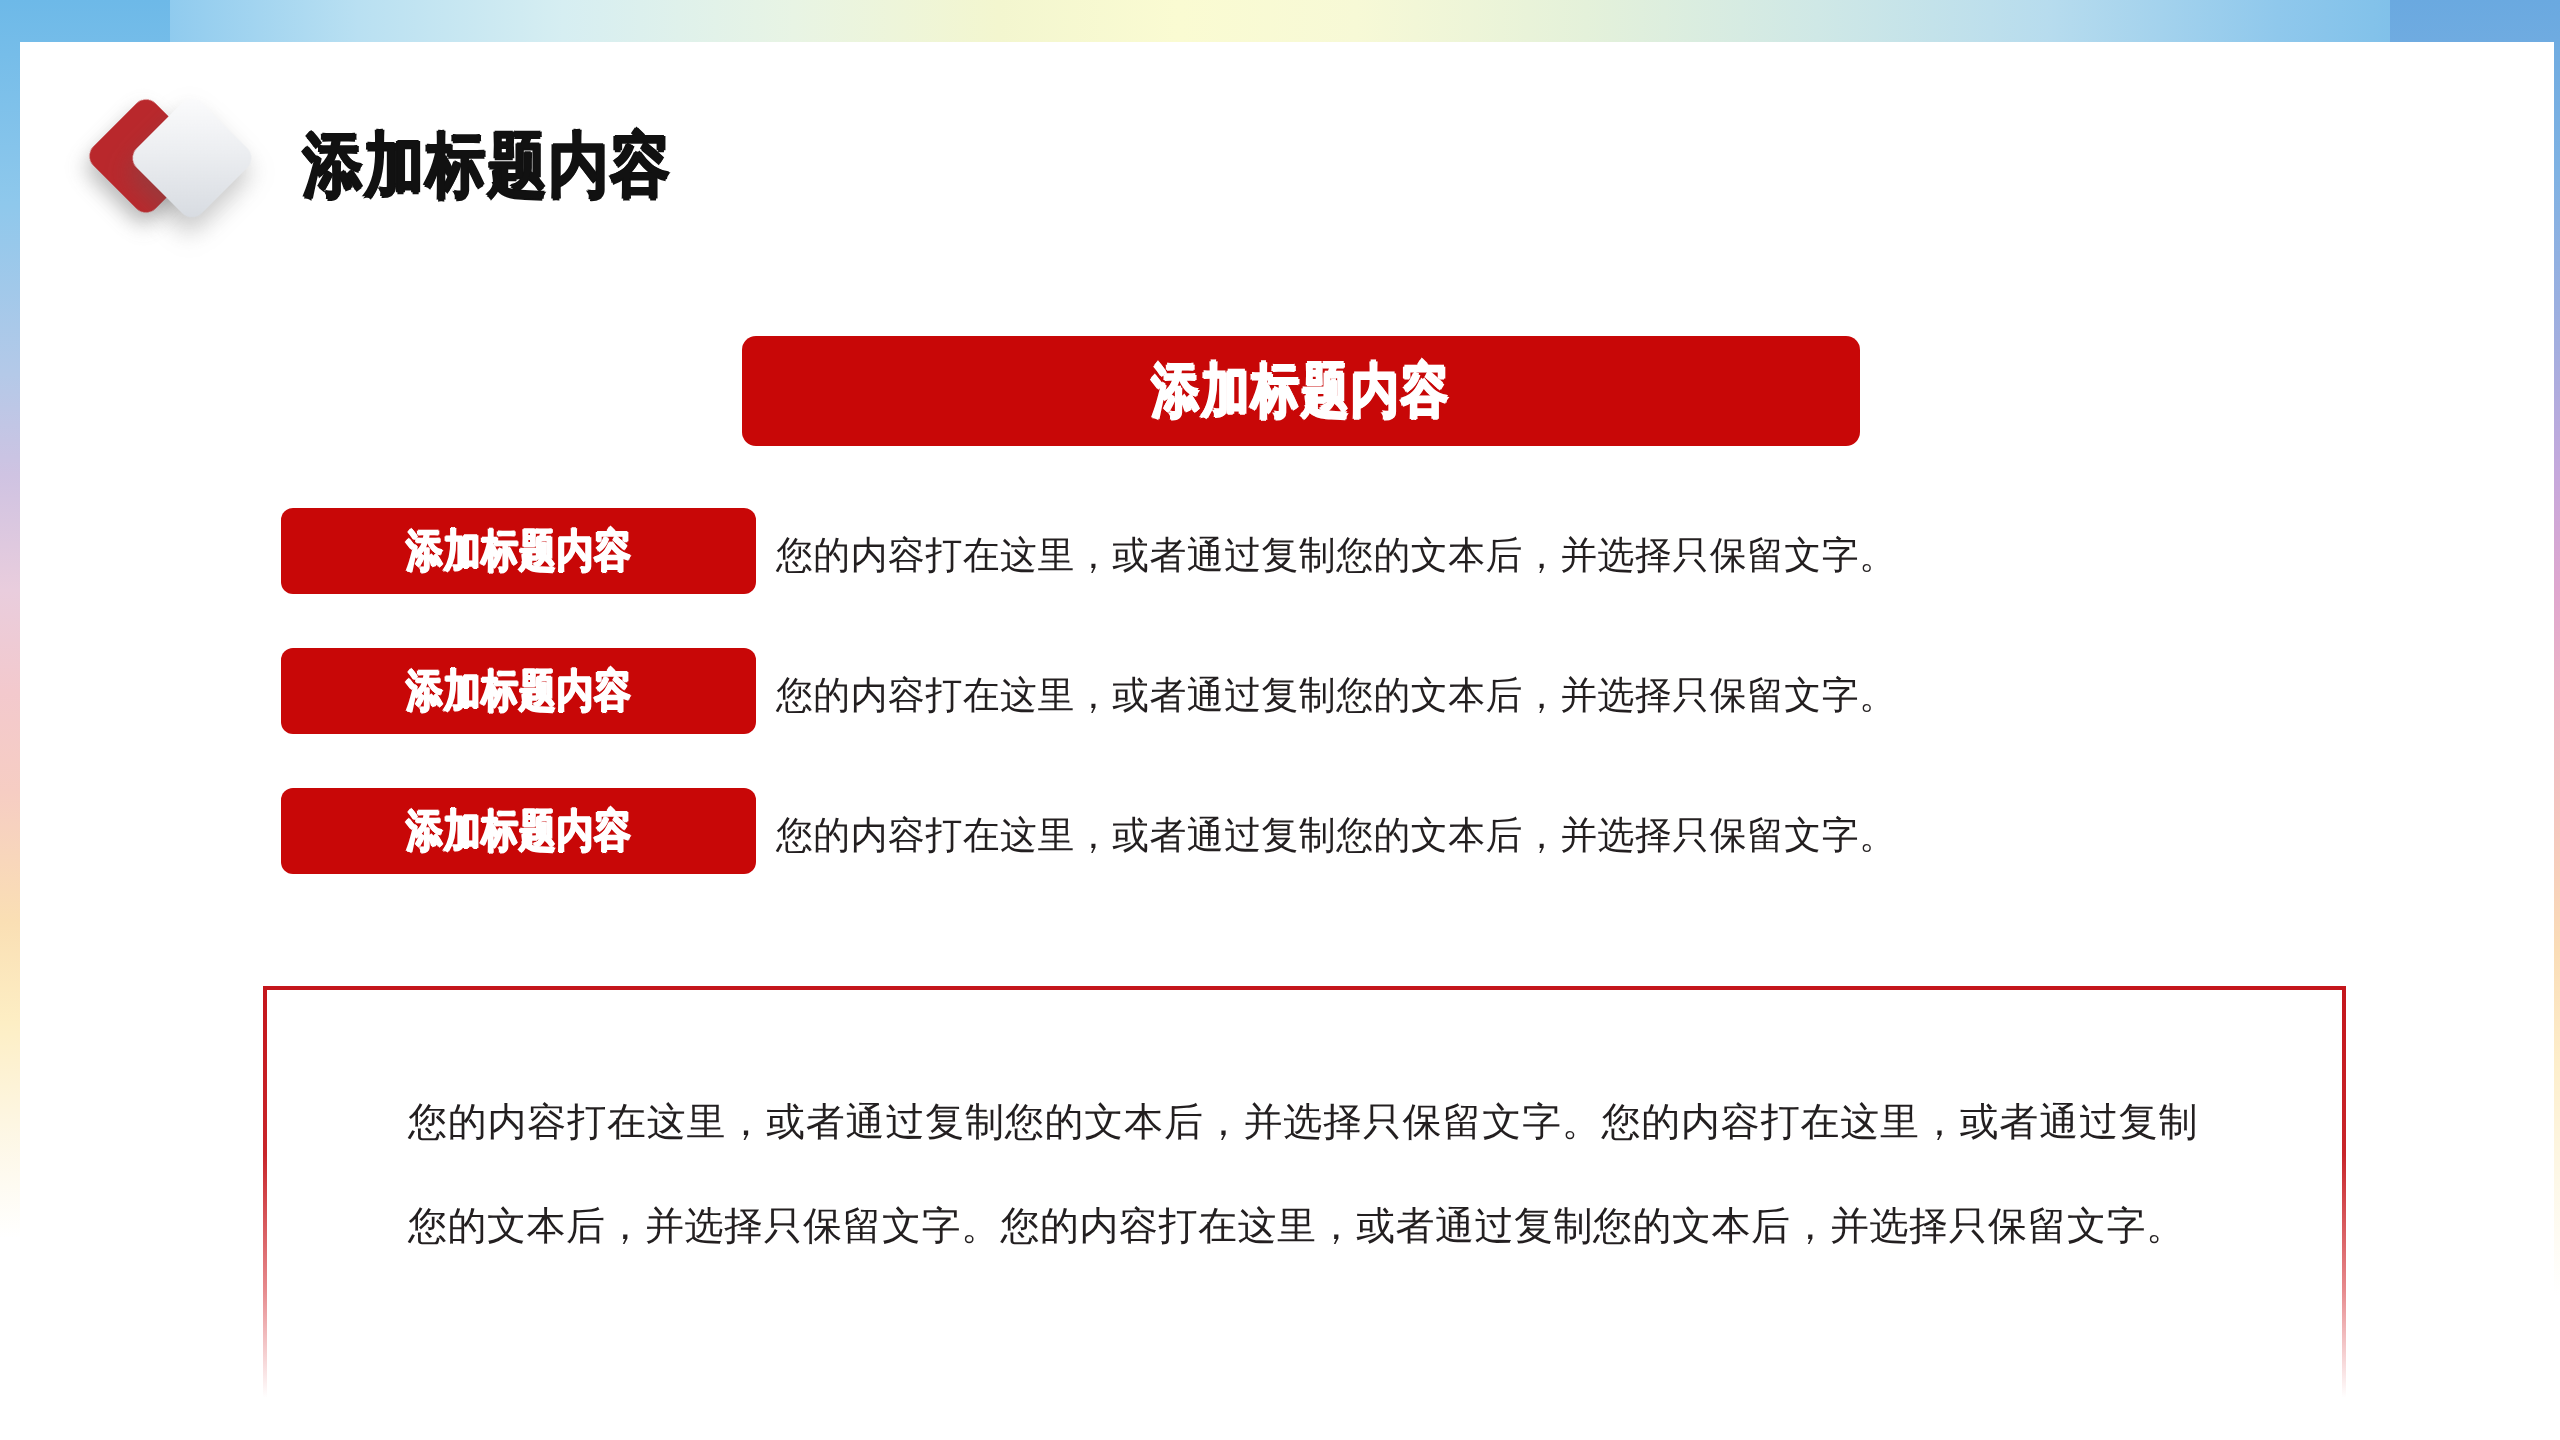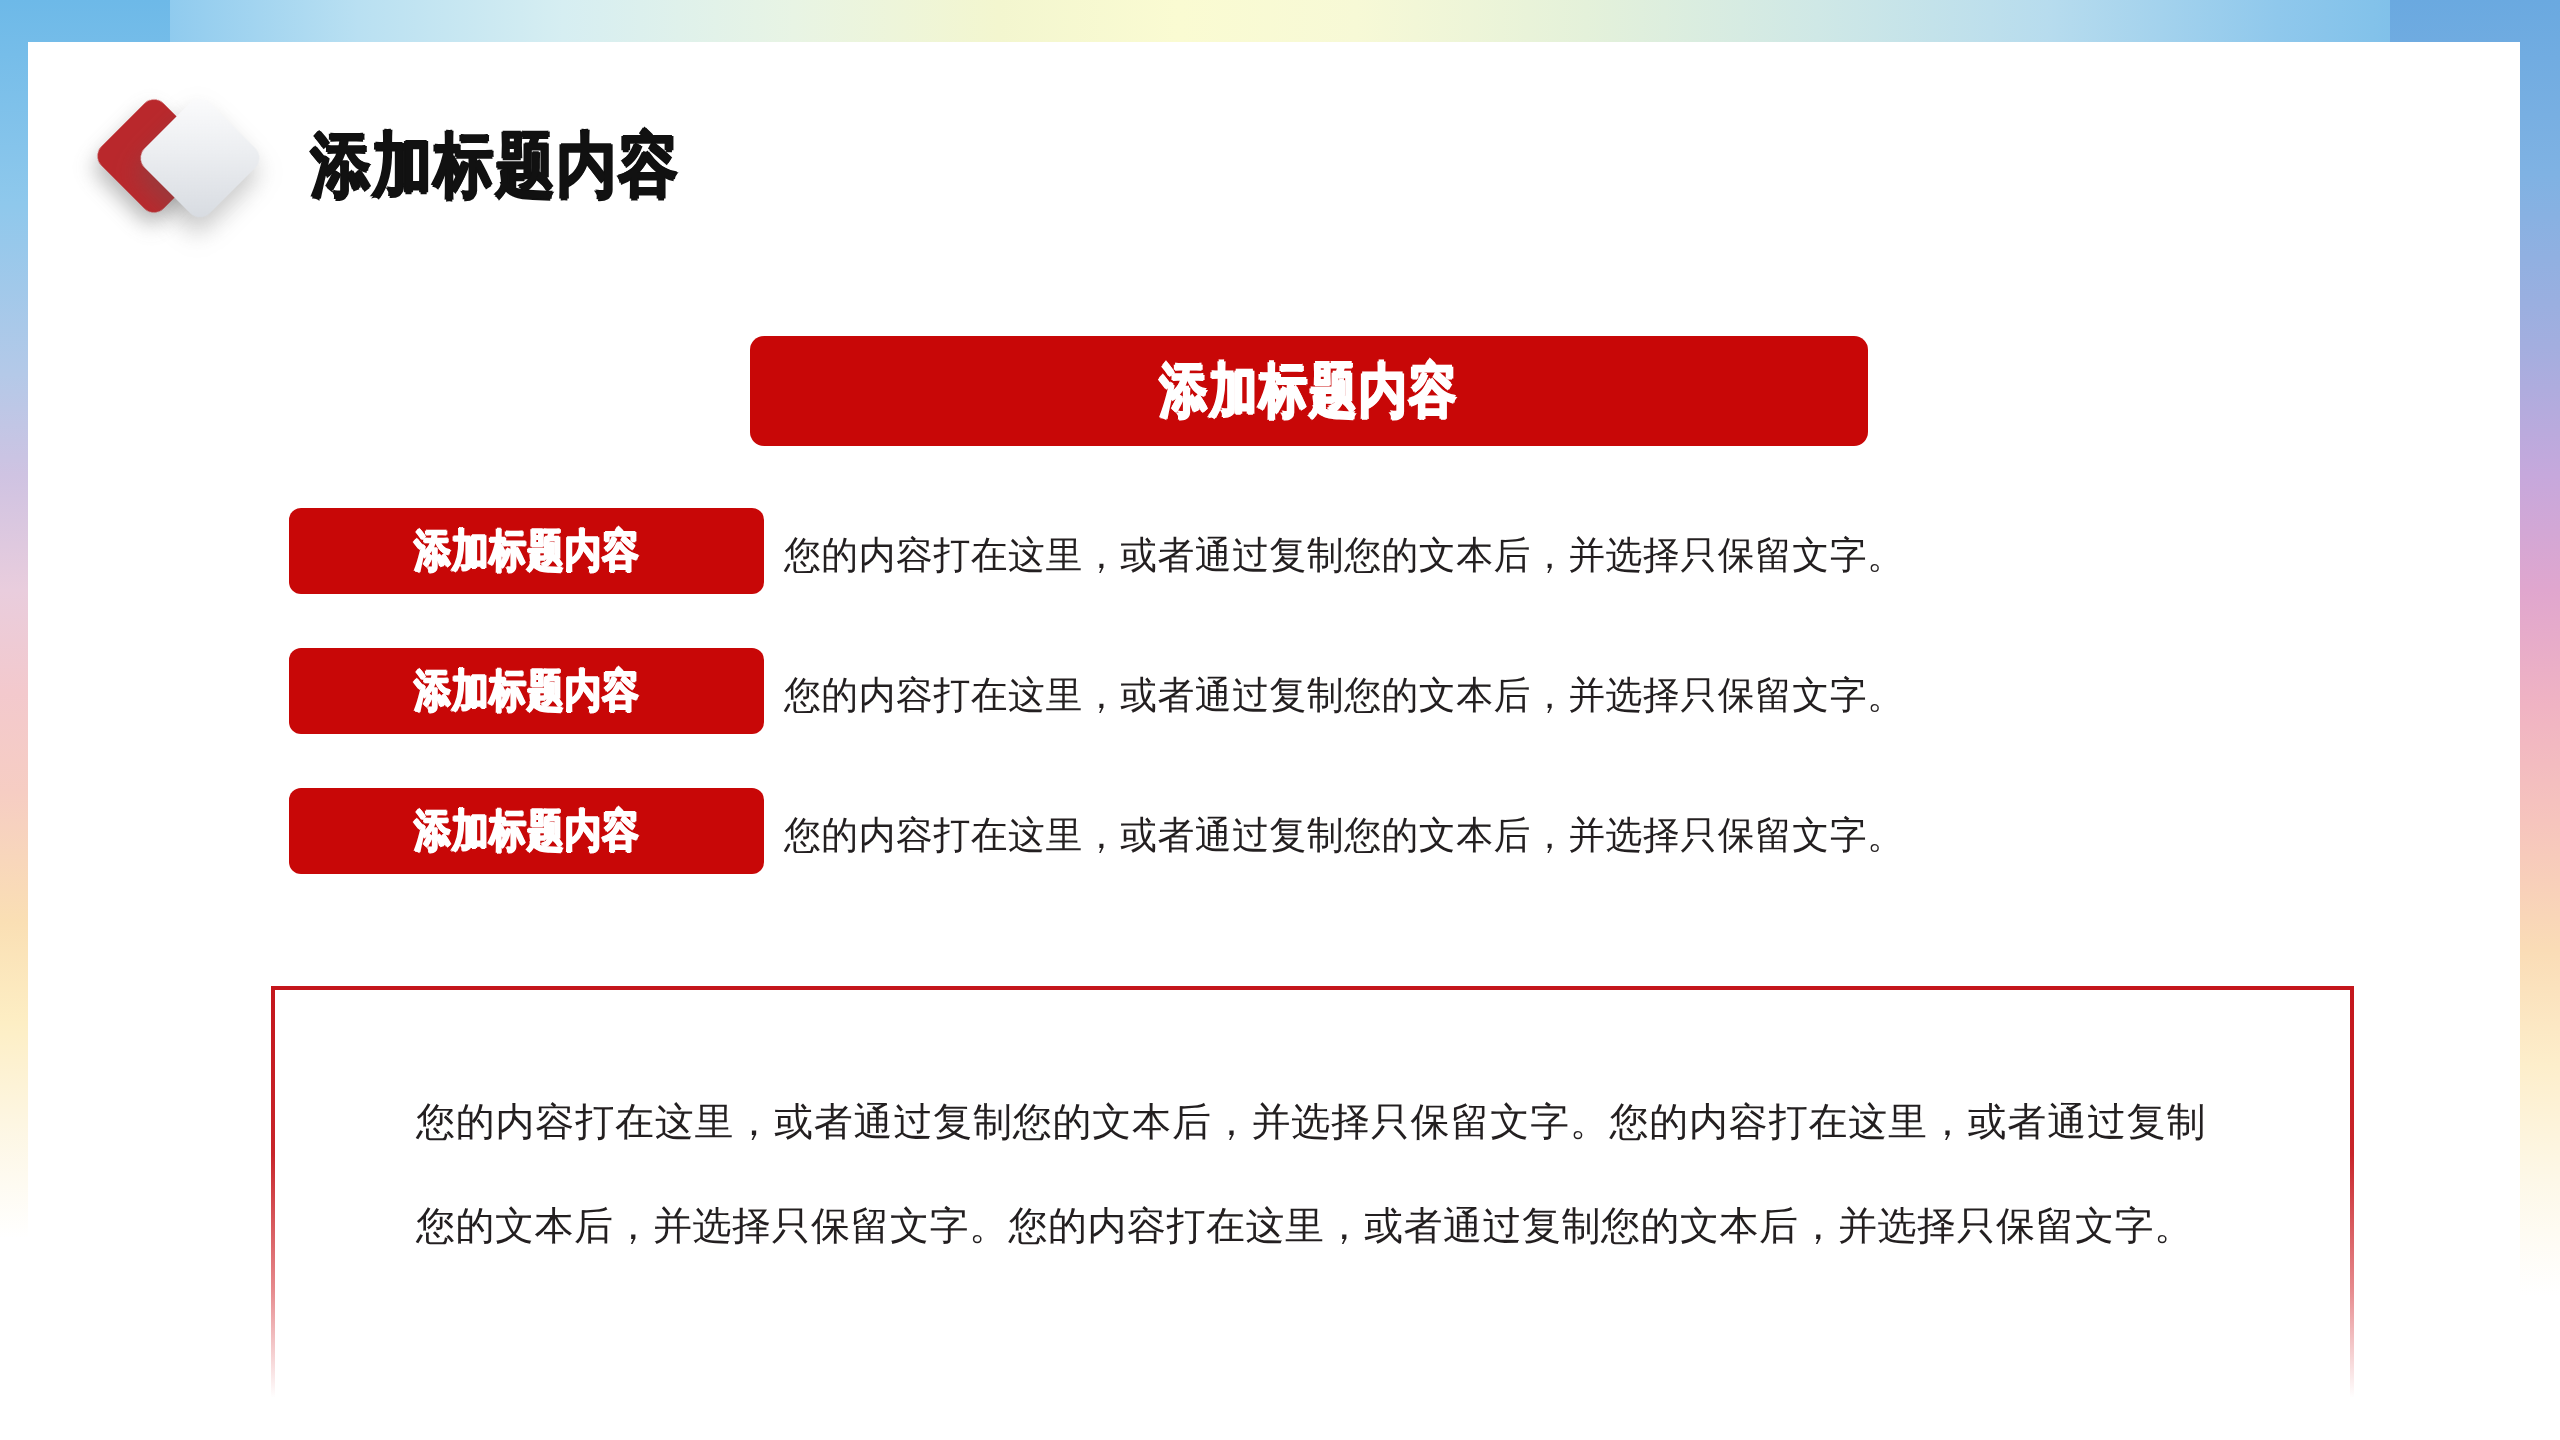--- a/index.html
+++ b/index.html
@@ -77,26 +77,27 @@
         #f6c4bd 57%,
         #fadcb6 66%,
         #fdeecb 74%,
         #fdf8e8 82%,
         rgba(255,255,255,0) 90%);
   }
 
   
   .page-card {
     position: absolute;
-    left: 28px;
+    left: 20px;
     top: 42px;
     width: 2492px;
     height: 1330px;
     background: #ffffff;
     z-index: 5;
+    padding-left: 42px;
   }
 
   
   .slide-header {
     position: absolute;
     left: 0;
     top: 0;
     width: 100%;
     height: 190px;
   }

